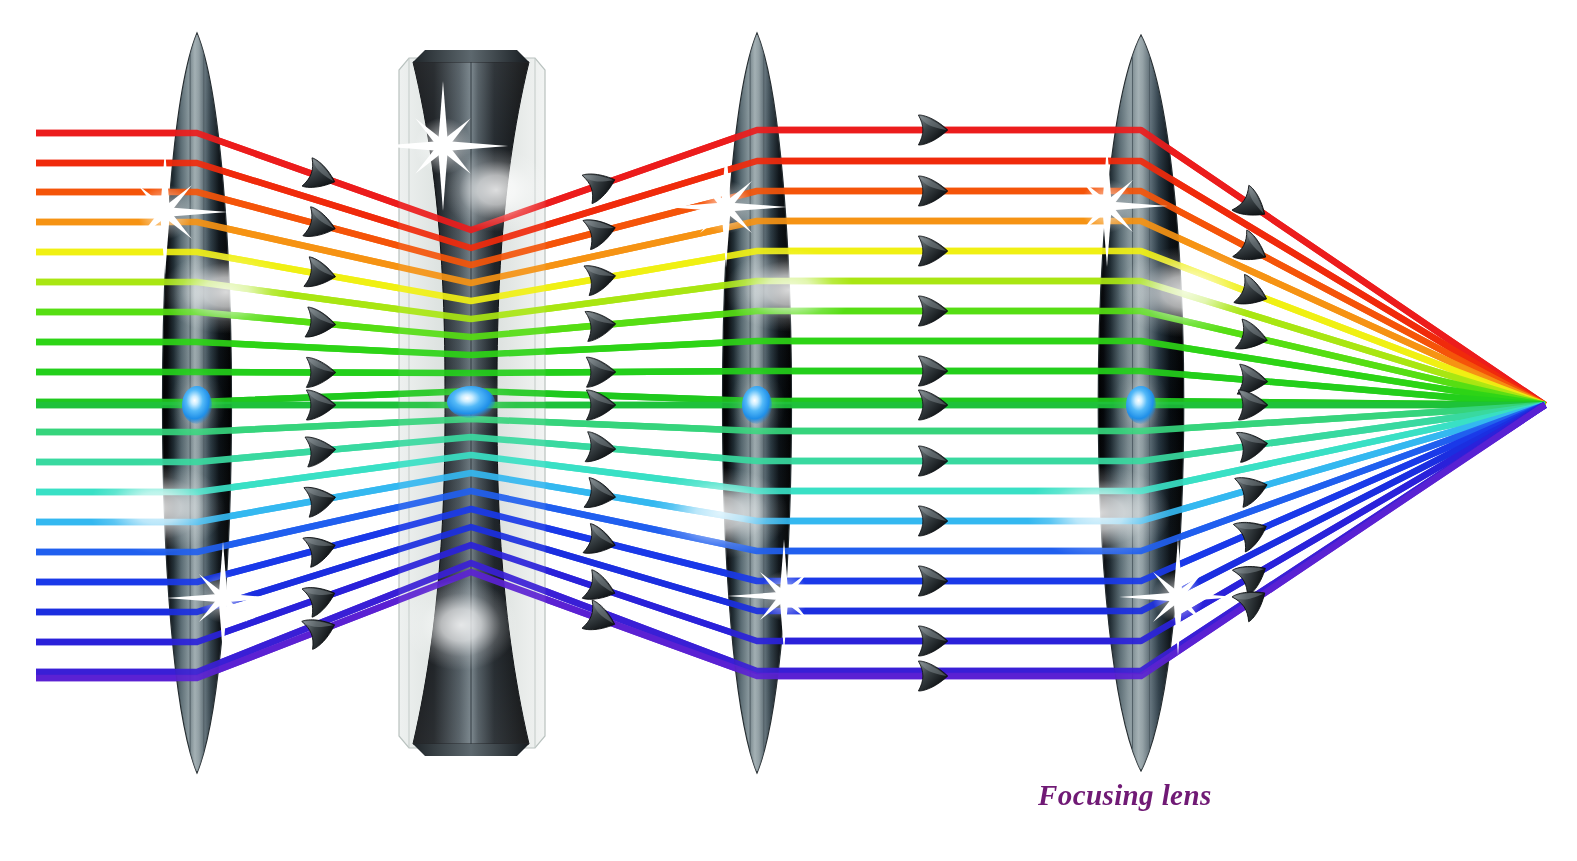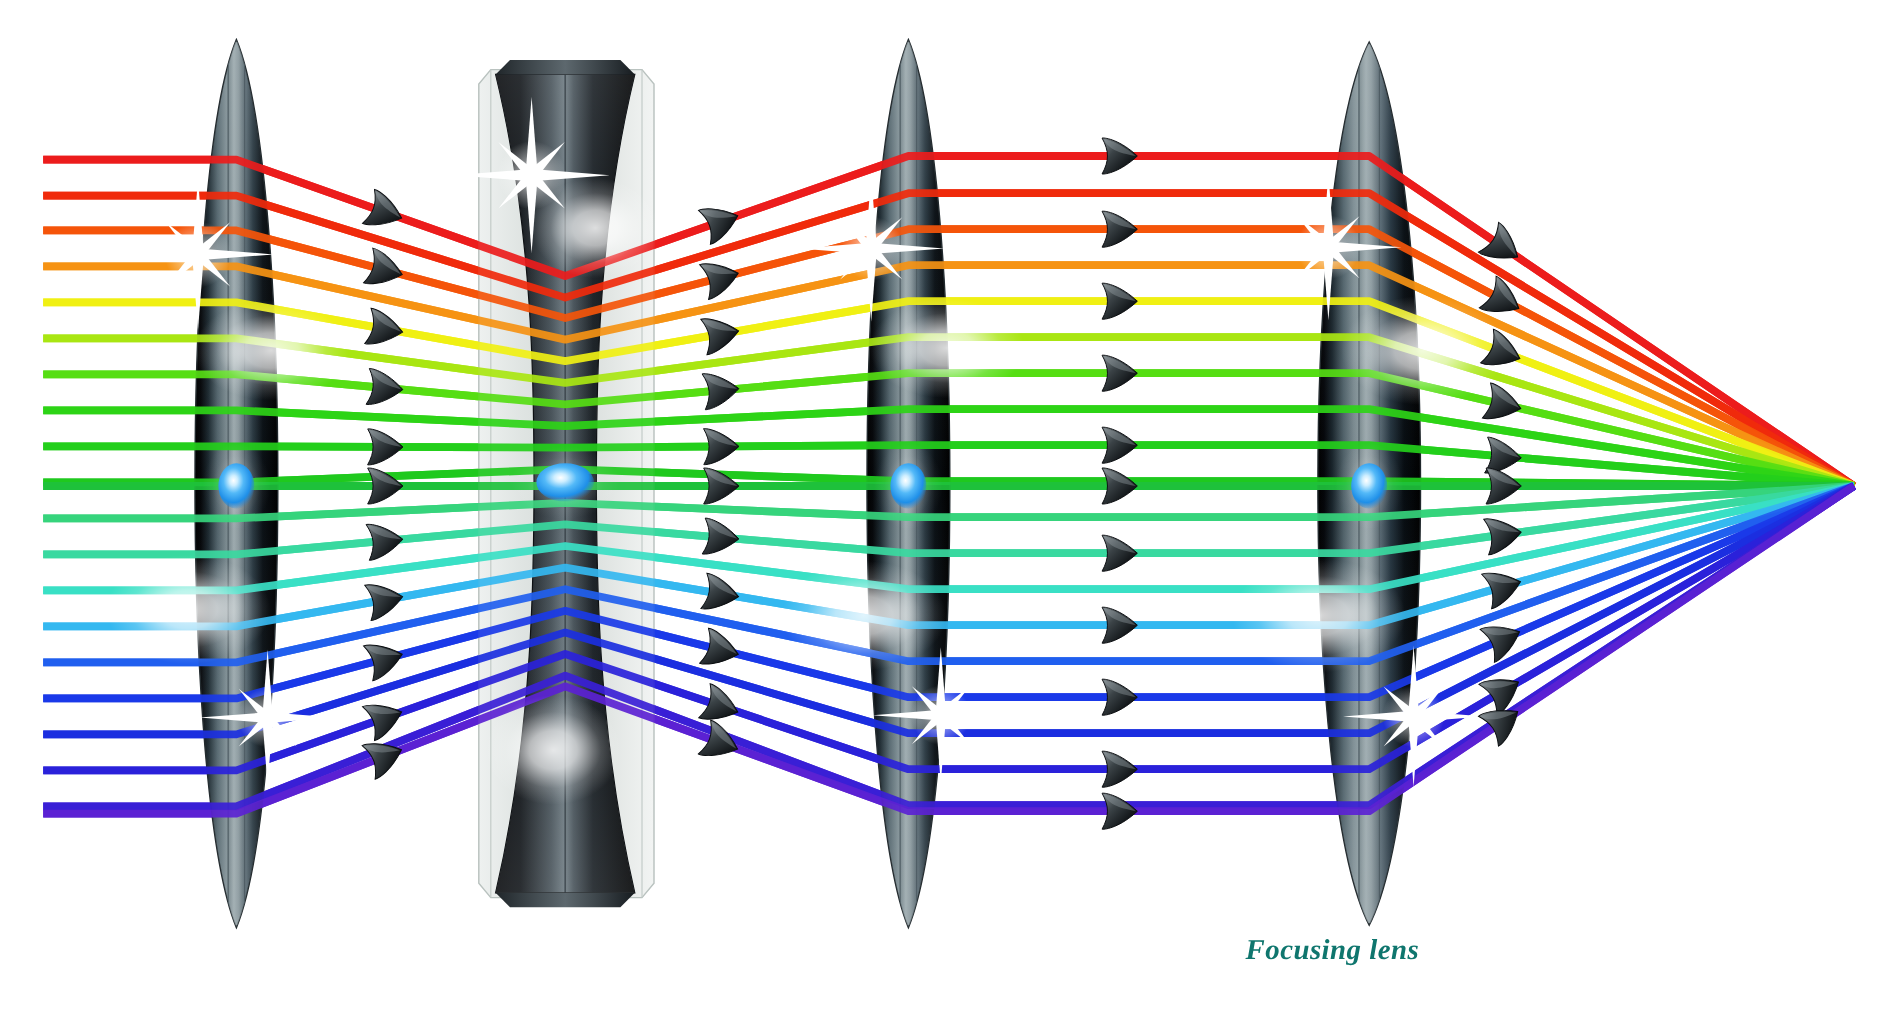--- a/index.html
+++ b/index.html
@@ -6,22 +6,22 @@
   html,body{margin:0;padding:0;background:#ffffff;}
   body{width:1577px;height:861px;overflow:hidden;
        font-family:"Liberation Serif", serif;}
   #stage{position:relative;width:1577px;height:861px;background:#fff;}
   svg#scene{position:absolute;left:0;top:0;width:1577px;height:861px;display:block;}
   .caption{
     position:absolute;
     font-family:"Liberation Serif","DejaVu Serif",serif;
     font-weight:bold;
     font-style:italic;
-    font-size:24px;
-    color:#0f766e;
+    font-size:29px;
+    color:#701a75;
     letter-spacing:0.4px;
     white-space:nowrap;
   }
 </style>
 </head>
 <body>
 
 <div id="stage">
 
   <svg id="scene" viewBox="0 0 1577 861">

